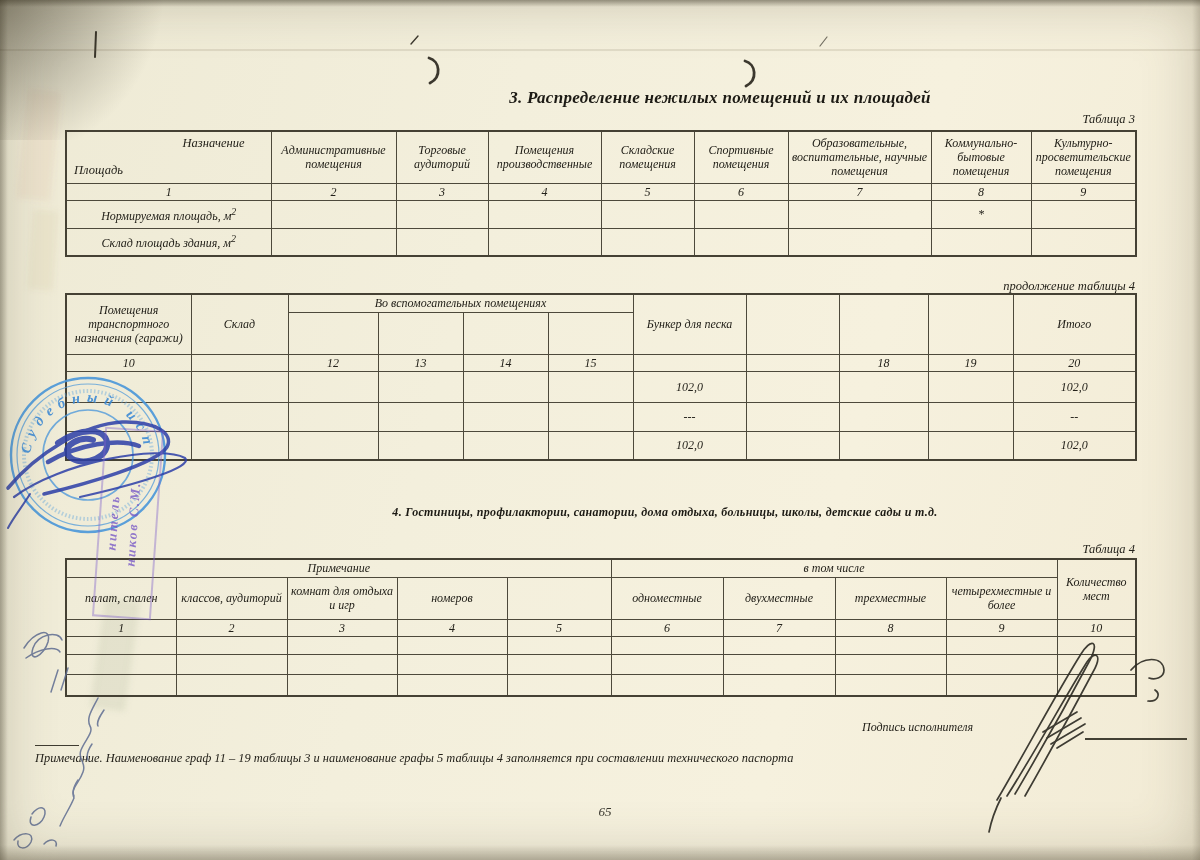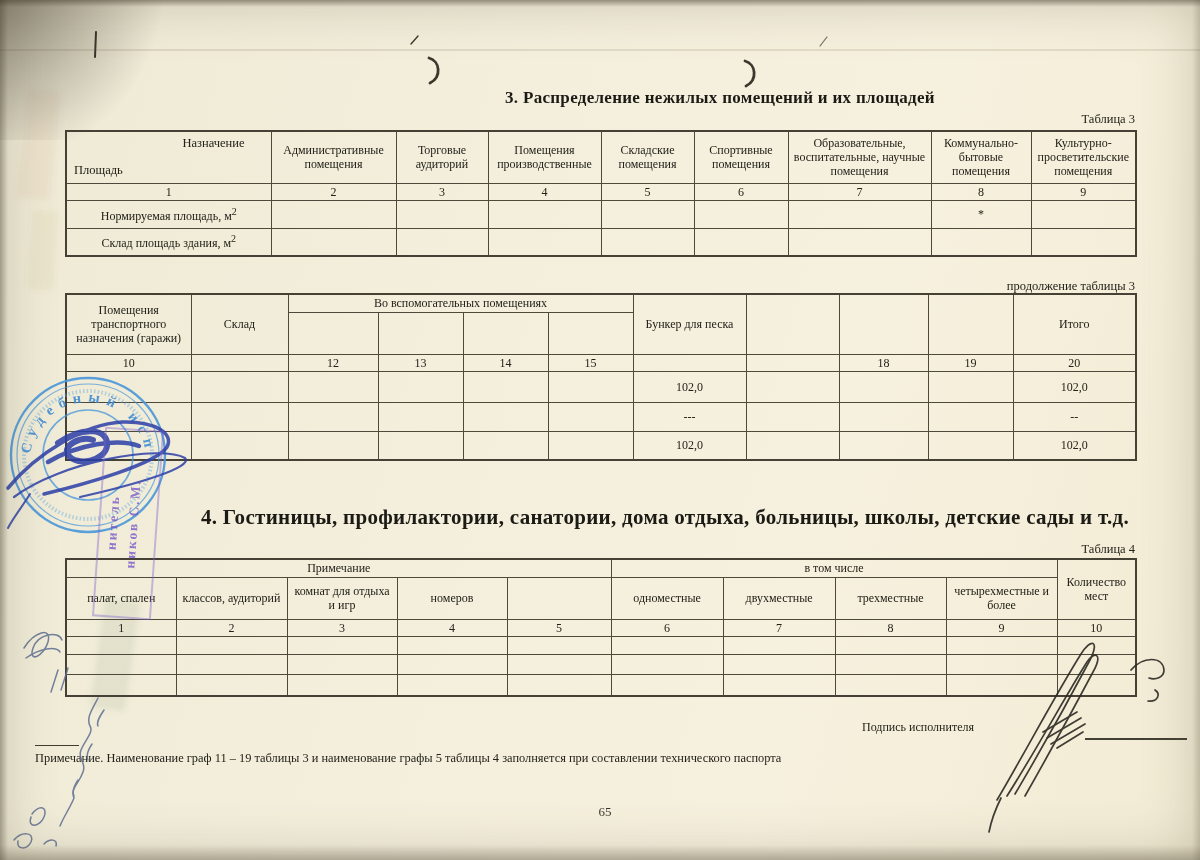--- a/index.html
+++ b/index.html
@@ -1,18 +1,18 @@
 <!DOCTYPE html>
 <html><head>
 <meta charset="utf-8">
 <style>
   html,body{margin:0;padding:0;background:#e8e4d4;}
   #page{position:relative;width:1200px;height:860px;overflow:hidden;
         background:linear-gradient(105deg,#eeead5 0%,#f3efdc 38%,#f6f1de 68%,#f2ebd5 100%);
-        font-family:"Liberation Serif", serif;color:#201e18;}
+        font-family:"Liberation Serif", serif;color:#201e18;font-style:italic;}
   .abs{position:absolute;}
   
   .sec-title{font-weight:bold;font-size:17px;letter-spacing:.3px;text-align:center;color:#1c1a14;}
   .tbl-label{font-size:12.5px;text-align:right;color:#24221b;}
   
   table.doc{position:absolute;border-collapse:collapse;table-layout:fixed;border:2px solid #454134;}
   table.doc td{border:1px solid #4d493b;font-size:12px;line-height:1.18;text-align:center;
                vertical-align:middle;padding:1px 3px;color:#23211a;overflow:hidden;}
   td.hdr{font-size:12px;}
   td.num{font-size:11.5px;padding:0;line-height:1;}
@@ -121,21 +121,21 @@
       <td></td>
           <td></td>
       <td></td>
           <td></td>
       <td></td>
           <td></td>
     </tr>
   </tbody>
     </table>
 
-  <div class="abs tbl-label" style="left:900px;top:279px;width:235px;">продолжение таблицы 3</div>
+  <div class="abs tbl-label" style="left:900px;top:279px;width:235px;">продолжение таблицы 4</div>
 
   <table class="doc" style="left:65px;top:293px;width:1070px;">
     <colgroup>
       <col style="width:125px">
         <col style="width:97px">
         <col style="width:90px">
         <col style="width:85px">
       <col style="width:85px">
         <col style="width:85px">
         <col style="width:113px">
@@ -209,21 +209,21 @@
           <td></td>
       <td class="val">102,0</td>
       <td></td>
           <td></td>
       <td></td>
       <td class="val">102,0</td>
     </tr>
   </tbody>
     </table>
 
-  <div class="abs sec-title" style="left:130px;top:505px;width:1070px;font-size:21px;">4. Гостиницы, профилактории, санатории, дома отдыха, больницы, школы, детские сады и т.д.</div>
+  <div class="abs sec-title" style="left:130px;top:505px;width:1070px;font-size:12px;">4. Гостиницы, профилактории, санатории, дома отдыха, больницы, школы, детские сады и т.д.</div>
 
   <div class="abs tbl-label" style="left:985px;top:542px;width:150px;">Таблица 4</div>
 
   <table class="doc" style="left:65px;top:558px;width:1070px;">
     <colgroup>
       <col style="width:110px">
         <col style="width:111px">
         <col style="width:110px">
         <col style="width:110px">
       <col style="width:104px">

